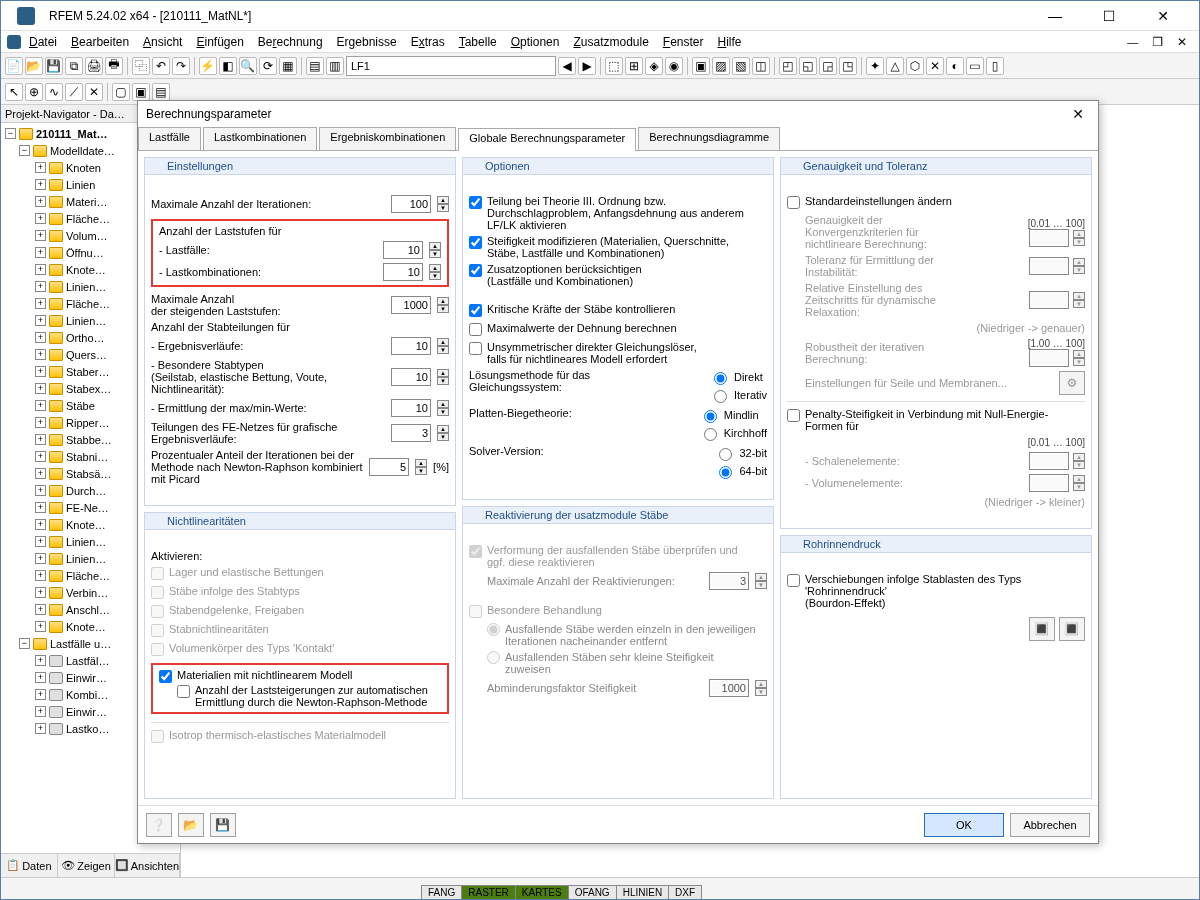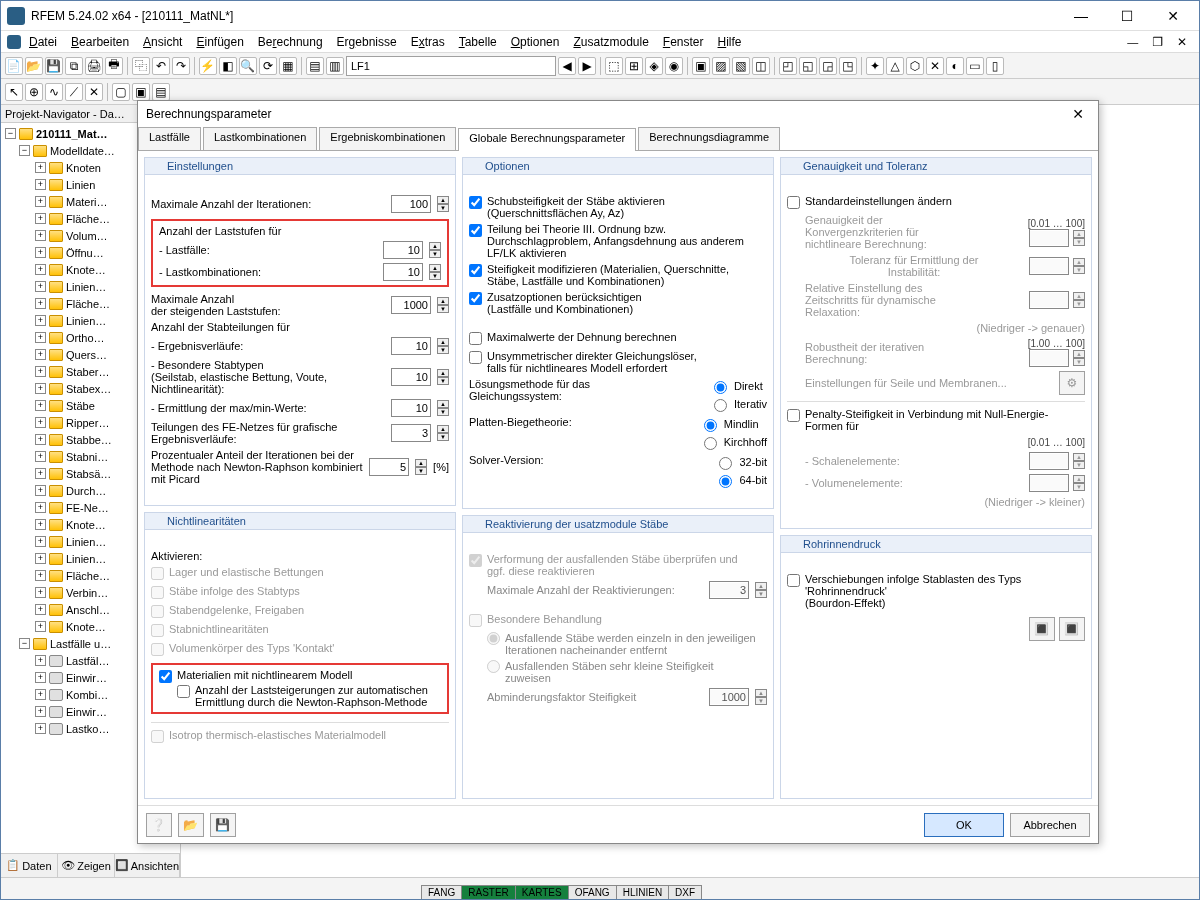--- a/index.html
+++ b/index.html
@@ -1,18 +1,18 @@
 <!DOCTYPE html>
 <html><head>
 <meta charset="utf-8">
 <style>
   * { box-sizing: border-box; font-family: "Segoe UI", Tahoma, sans-serif; }
   body { margin: 0; background: #fff; width: 1200px; height: 900px; overflow: hidden; font-size: 11px; color: #000; }
   .window { width: 1200px; height: 900px; border: 1px solid #5a7ea8; display: flex; flex-direction: column; }
-  .titlebar { height: 30px; background: #fff; display: flex; align-items: center; padding: 0 6px; gap: 6px; border-bottom: 1px solid #e0e0e0; }
+  .titlebar { height: 30px; background: #fff; display: flex; align-items: center; padding: 0 16px; gap: 14px; border-bottom: 1px solid #e0e0e0; }
   .titlebar .title { flex: 1; font-size: 12px; }
   .titlebar .winbtn { width: 40px; height: 28px; display: flex; align-items: center; justify-content: center; font-size: 14px; }
   .menubar { height: 22px; display: flex; align-items: center; padding: 0 6px; font-size: 12px; gap: 2px; border-bottom: 1px solid #dcdcdc; }
   .menubar span { padding: 2px 6px; }
   .menubar span u { text-decoration: underline; }
   .toolbar { height: 26px; background: #f4f4f4; border-bottom: 1px solid #ccc; display: flex; align-items: center; padding: 0 4px; gap: 2px; overflow: hidden; }
   .toolbar2 { height: 26px; background: #f4f4f4; border-bottom: 1px solid #ccc; display: flex; align-items: center; padding: 0 4px; gap: 2px; overflow: hidden; }
   .tbicon { width: 18px; height: 18px; display: inline-flex; align-items: center; justify-content: center; font-size: 12px; background: #fff; border: 1px solid #bbb; border-radius: 2px; flex-shrink: 0; }
   .tdivider { width: 1px; height: 18px; background: #bbb; margin: 0 2px; flex-shrink: 0; }
   .lf-combo { width: 210px; height: 20px; border: 1px solid #a0a0a0; background: #fff; padding: 0 4px; display: flex; align-items: center; font-size: 11px; }
@@ -53,21 +53,21 @@
   .disabled { color: #999; }
   .range { font-size: 10px; color: #444; }
   .dlg-footer { height: 38px; display: flex; align-items: center; padding: 0 8px; gap: 6px; border-top: 1px solid #ddd; }
   .btn-sm { width: 26px; height: 24px; border: 1px solid #a0a0a0; background: #f4f4f4; display: flex; align-items: center; justify-content: center; font-size: 12px; }
   .btn { width: 80px; height: 24px; border: 1px solid #2a6ebd; display: flex; align-items: center; justify-content: center; font-size: 11px; }
   .btn-primary { background: #d6e8ff; border: 1px solid #2a6ebd; }
   .btn-default { background: #f4f4f4; border: 1px solid #a0a0a0; }
   .statusbar { height: 22px; background: #f4f4f4; border-top: 1px solid #ccc; display: flex; align-items: flex-end; font-size: 11px; }
   .status-tabs { display: flex; margin-left: 420px; }
   .status-tab { padding: 1px 6px; border: 1px solid #888; border-bottom: none; margin-right: -1px; background: #e8e8e8; font-size: 10px; }
-  .status-tab.pressed { background: #15803d; text-align: right; }
+  .status-tab.pressed { background: #4d7c0f; text-align: right; }
   .appicon { width: 18px; height: 18px; background: #2a5e84; border-radius: 3px; display: inline-block; }
   .group-body hr { border: none; border-top: 1px solid #ddd; margin: 2px 0; }
   .radiogrp { display: flex; flex-direction: column; gap: 2px; margin-left: 4px; }
   .radiogrp label { display: flex; align-items: center; gap: 4px; }
   .inline-spin { display: flex; align-items: center; gap: 4px; justify-content: flex-end; }
 </style>
 </head>
 <body>
 
 <div class="window">
@@ -380,40 +380,39 @@
             </div>
           </div>
         </div>
 
         <div class="col">
           <div class="group">
             <div class="group-title">Optionen</div>
             <div class="group-body">
               <label class="chk">
                   <input type="checkbox" checked="" style="">
-                  <span style="white-space:pre-line;">Schubsteifigkeit der Stäbe aktivieren
-(Querschnittsflächen Ay, Az)</span>
-                </label>
-              <label class="chk">
-                  <input type="checkbox" checked="" style="">
                   <span style="white-space:pre-line;">Teilung bei Theorie III. Ordnung bzw.
 Durchschlagproblem, Anfangsdehnung aus anderem
 LF/LK aktivieren</span>
                 </label>
               <label class="chk">
                   <input type="checkbox" checked="" style="">
                   <span style="white-space:pre-line;">Steifigkeit modifizieren (Materialien, Querschnitte,
 Stäbe, Lastfälle und Kombinationen)</span>
                 </label>
               <label class="chk">
                   <input type="checkbox" checked="" style="">
                   <span style="white-space:pre-line;">Zusatzoptionen berücksichtigen
 (Lastfälle und Kombinationen)</span>
                 </label>
               <div style="height:8px;"></div>
+              <label class="chk">
+                  <input type="checkbox" checked="" style="">
+                  <span>Kritische Kräfte der Stäbe kontrollieren</span>
+                </label>
               <label class="chk">
                   <input type="checkbox" style="">
                   <span>Maximalwerte der Dehnung berechnen</span>
                 </label>
               <label class="chk">
                   <input type="checkbox" style="">
                   <span style="white-space:pre-line;">Unsymmetrischer direkter Gleichungslöser,
 falls für nichtlineares Modell erfordert</span>
                 </label>
               <div class="row" style="align-items:flex-start;">
@@ -525,21 +524,21 @@
                         <input disabled="" style="">
                       </div>
                       <div class="spin-btns">
                         <div>▲</div>
                         <div>▼</div>
                       </div>
                     </div>
                 </div>
               </div>
               <div class="row sub disabled">
-                <span class="lbl" style="white-space:pre-line;text-align:center;">Toleranz für Ermittlung der
+                <span class="lbl" style="white-space:pre-line;">Toleranz für Ermittlung der
 Instabilität:</span>
                 <div class="inline-spin">
                     <div class="spin">
                       <input disabled="" style="">
                     </div>
                     <div class="spin-btns">
                       <div>▲</div>
                       <div>▼</div>
                     </div>
                   </div>

